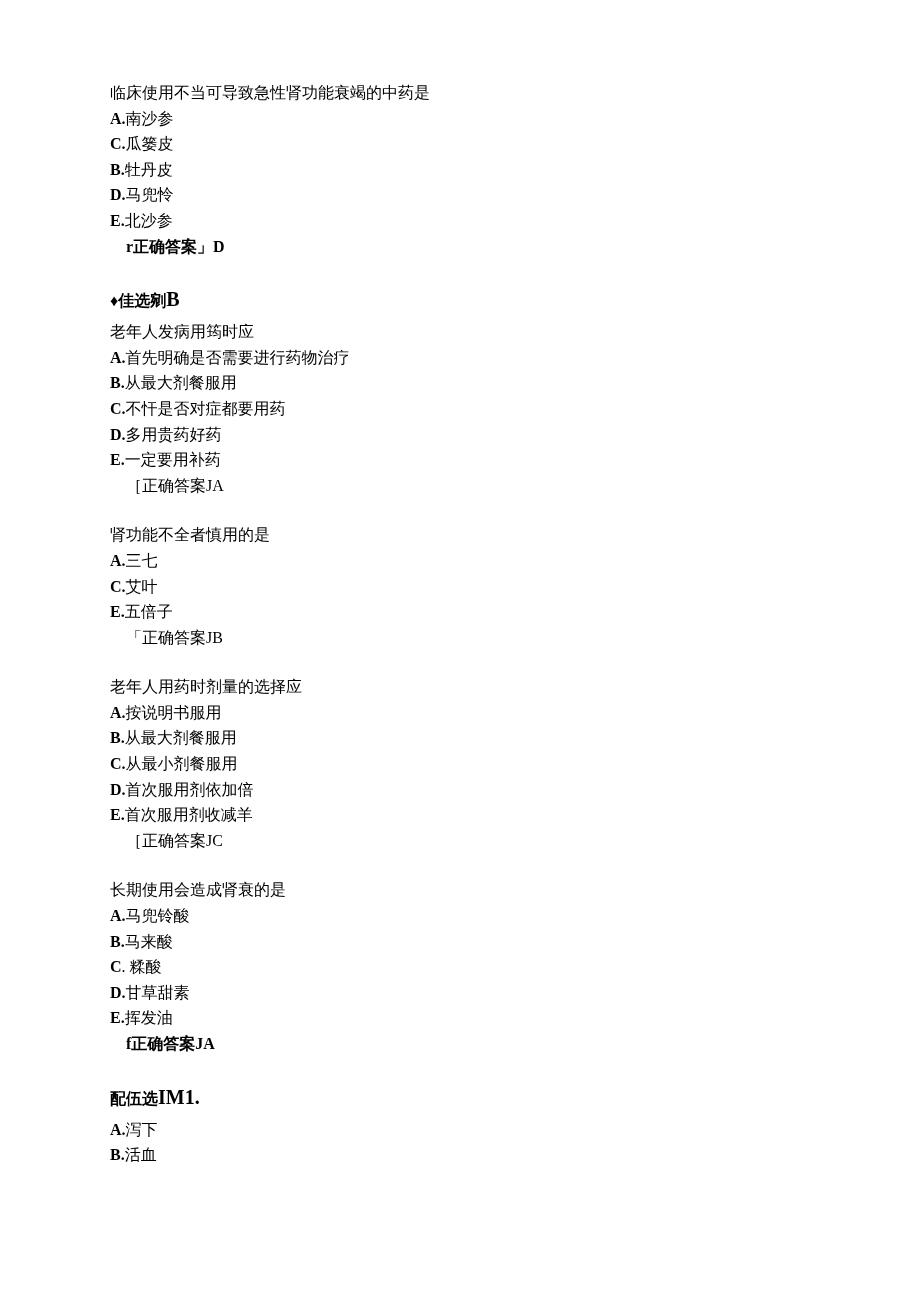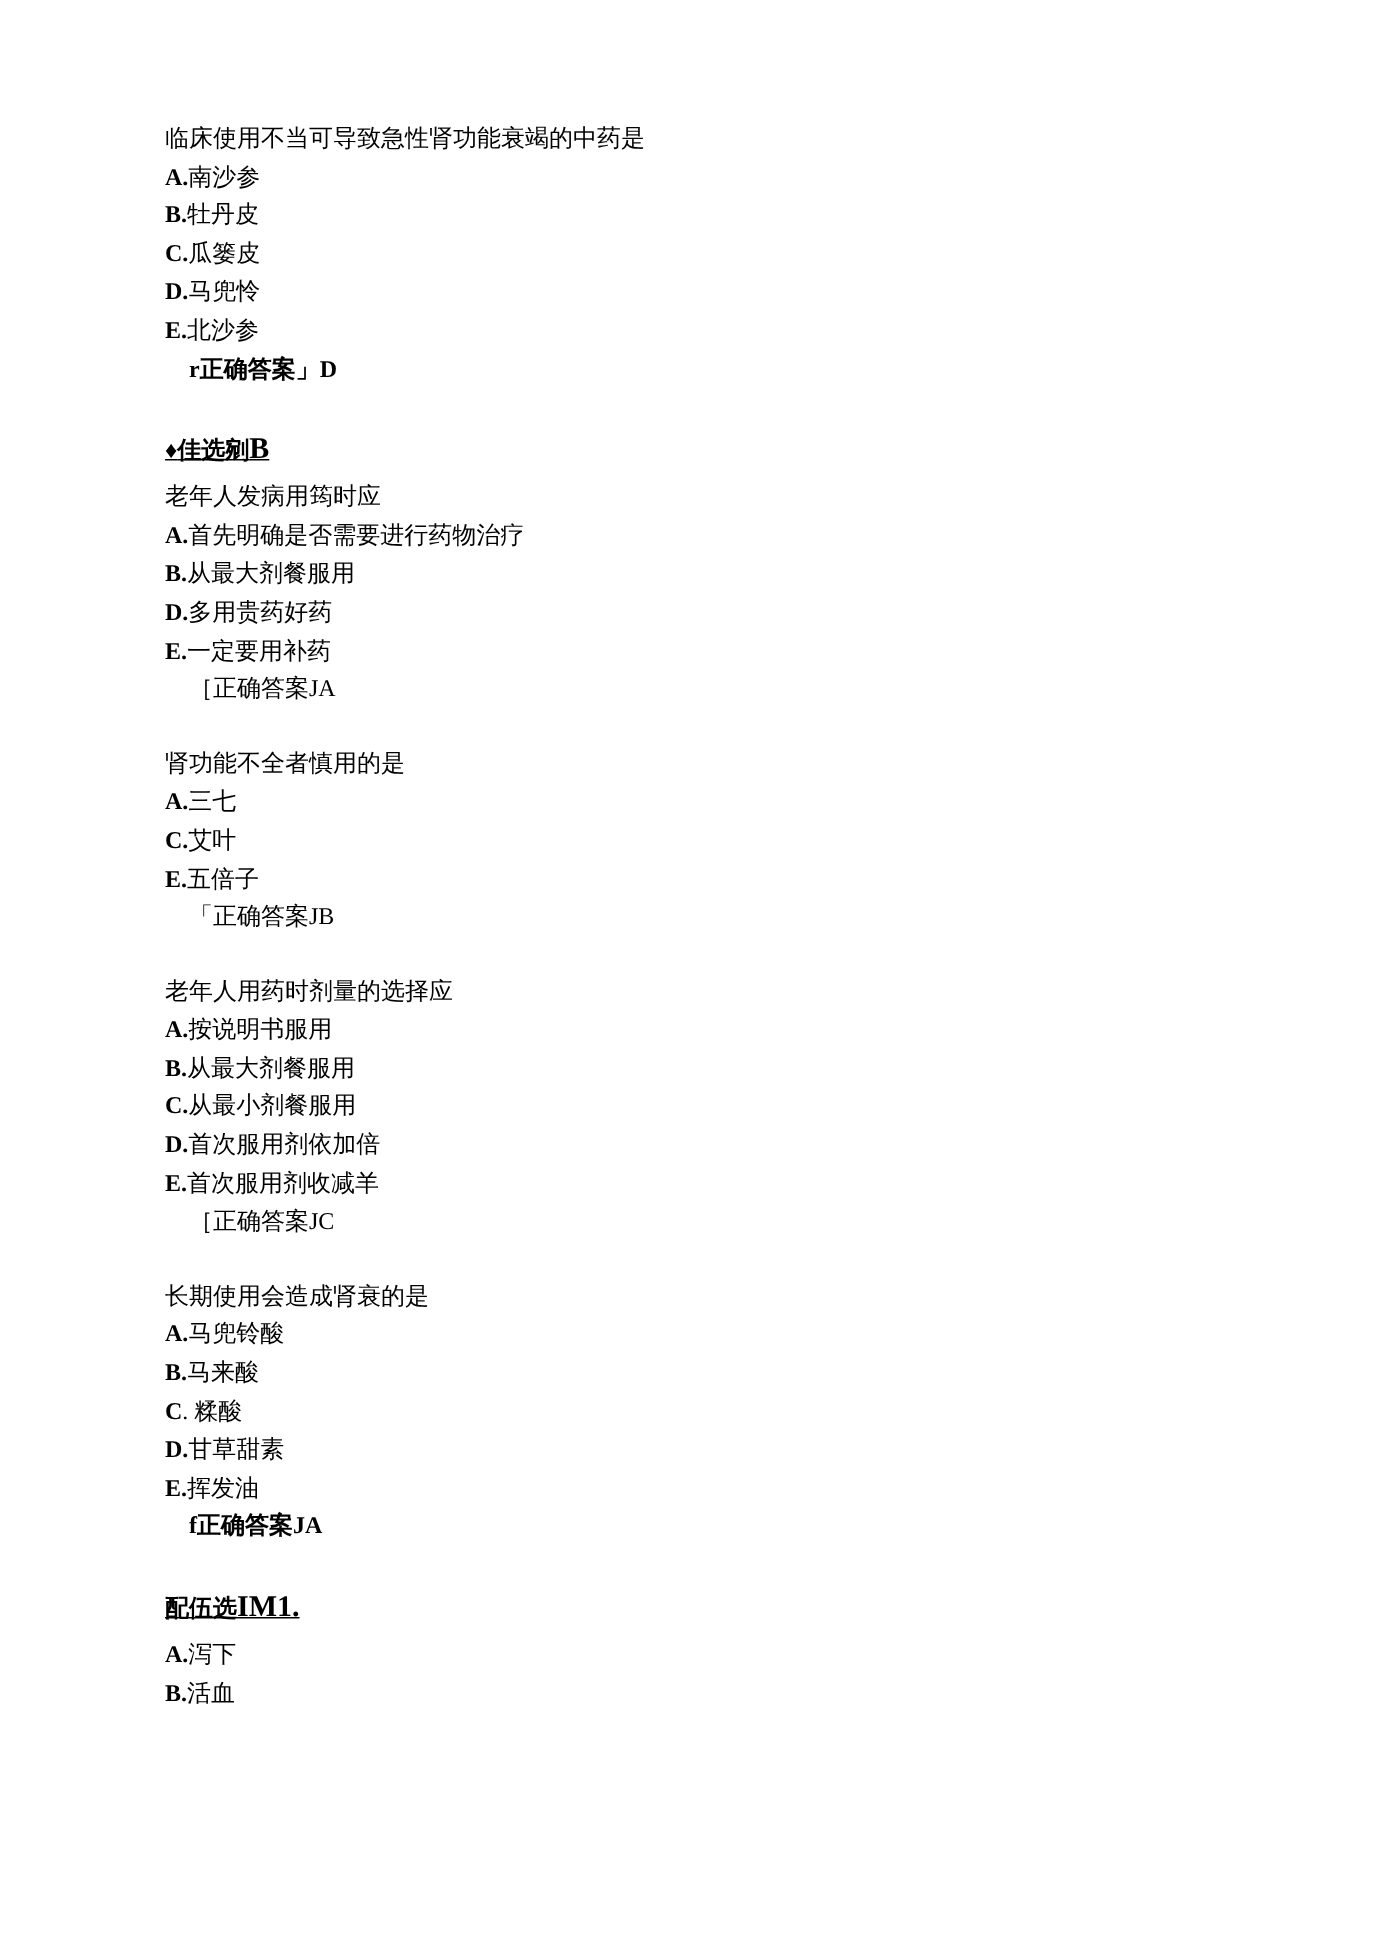--- a/index.html
+++ b/index.html
@@ -29,53 +29,53 @@
   }
   .answer {
     display: block;
     padding-left: 1em;
   }
   .answer-label {
     font-weight: bold;
   }
   .section-heading {
     margin-bottom: 4px;
-    text-decoration: underline;
   }
   .section-heading-bold {
     font-weight: bold;
   }
   .section-heading-big {
     font-size: 20px;
     font-weight: bold;
   }
 </style>
 </head>
 <body>
 
 <div class="page">
 
   <div class="question-block">
     <span class="question-text">临床使用不当可导致急性肾功能衰竭的中药是</span>
     <span class="option"><span class="option-label">A.</span><span>南沙参</span></span>
+    <span class="option"><span class="option-label">C.</span><span>瓜篓皮</span></span>
     <span class="option"><span class="option-label">B.</span><span>牡丹皮</span></span>
-    <span class="option"><span class="option-label">C.</span><span>瓜篓皮</span></span>
     <span class="option"><span class="option-label">D.</span><span>马兜怜</span></span>
     <span class="option"><span class="option-label">E.</span><span>北沙参</span></span>
     <span class="answer"><span class="answer-label">r正确答案」</span><span class="answer-label">D</span></span>
   </div>
 
   <div class="section-heading">
     <span>♦</span><span class="section-heading-bold">佳选剜</span><span class="section-heading-big">B</span>
   </div>
 
   <div class="question-block">
     <span class="question-text">老年人发病用筠时应</span>
     <span class="option"><span class="option-label">A.</span><span>首先明确是否需要进行药物治疗</span></span>
     <span class="option"><span class="option-label">B.</span><span>从最大剂餐服用</span></span>
+    <span class="option"><span class="option-label">C.</span><span>不忓是否对症都要用药</span></span>
     <span class="option"><span class="option-label">D.</span><span>多用贵药好药</span></span>
     <span class="option"><span class="option-label">E.</span><span>一定要用补药</span></span>
     <span class="answer"><span>［正确答案J</span><span>A</span></span>
   </div>
 
   <div class="question-block">
     <span class="question-text">肾功能不全者慎用的是</span>
     <span class="option"><span class="option-label">A.</span><span>三七</span></span>
     <span class="option"><span class="option-label">C.</span><span>艾叶</span></span>
     <span class="option"><span class="option-label">E.</span><span>五倍子</span></span>

